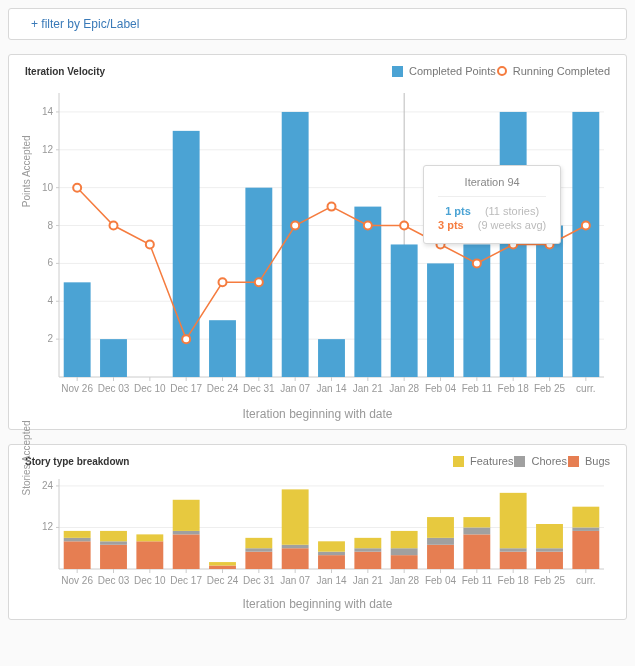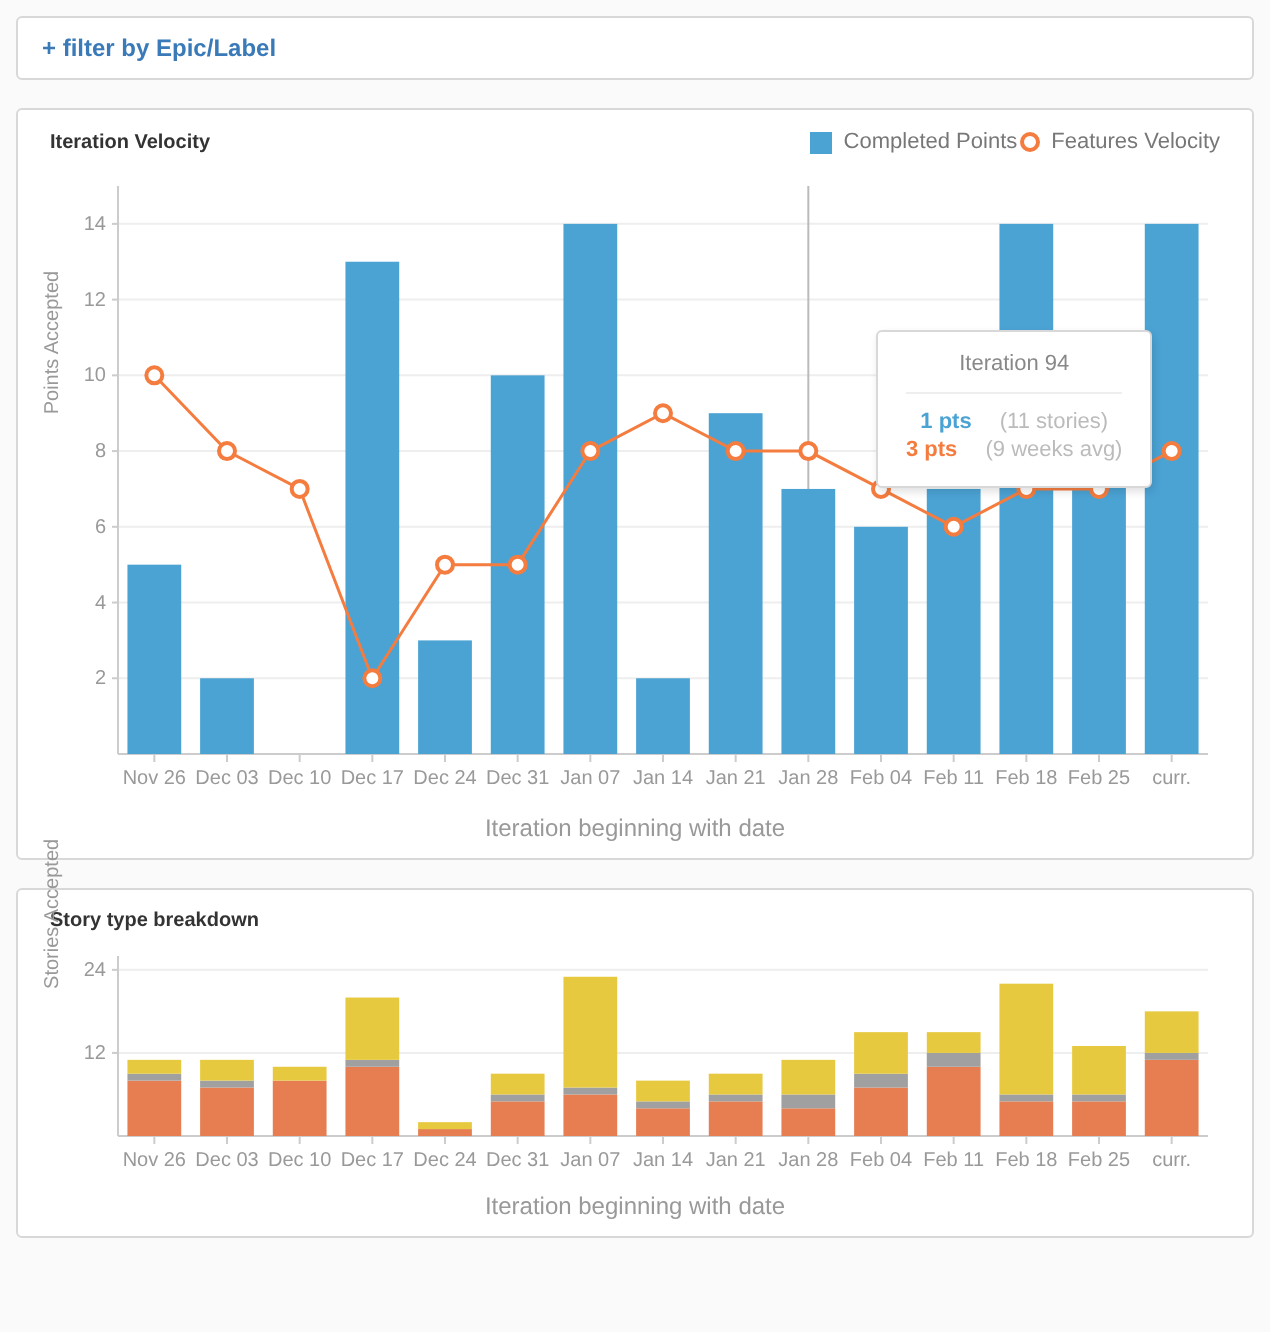--- a/index.html
+++ b/index.html
@@ -23,21 +23,21 @@
     font-size: 12px;
     width: 635px;
     padding: 8px;
   }
   .panel {
     background: #fff;
     border: 1px solid var(--border);
     border-radius: 3px;
     margin-bottom: 14px;
   }
-  .filter-panel { padding: 8px 12px; font-weight: bold; }
+  .filter-panel { padding: 8px 22px; }
   .filter-link { color: var(--link); cursor: pointer; }
   .chart-panel { padding: 10px 16px 8px 16px; }
   .chart-header {
     display: flex;
     align-items: center;
     justify-content: space-between;
     margin-bottom: 6px;
   }
   .chart-title {
     font-size: 10px;
@@ -119,21 +119,21 @@
 <div class="panel chart-panel">
   <div class="chart-header">
     <div class="chart-title">Iteration Velocity</div>
     <div class="legend">
       <div class="legend-item">
         <span class="swatch-sq" style="background:var(--blue)"></span>
         <span>Completed Points</span>
       </div>
       <div class="legend-item">
         <span class="swatch-ring"></span>
-        <span>Features Velocity</span>
+        <span>Running Completed</span>
       </div>
     </div>
   </div>
 
   <div class="plot" id="velocity-plot">
     <svg width="585" height="320">
         <line x1="34" x2="579" y1="256.1333333333333" y2="256.1333333333333" class="grid" stroke="#EEE"></line>
         <text x="28" y="259.1333333333333" text-anchor="end" class="axis-label">2</text>
         <line x1="31" x2="34" y1="256.1333333333333" y2="256.1333333333333" stroke="#CCC"></line>
         <line x1="34" x2="579" y1="218.26666666666665" y2="218.26666666666665" class="grid" stroke="#EEE"></line>
@@ -214,39 +214,53 @@
         <text x="451.83333333333337" y="309" text-anchor="middle" class="axis-label">Feb 11</text>
         <line x1="488.1666666666667" x2="488.1666666666667" y1="294" y2="298" stroke="#CCC"></line>
         <text x="488.1666666666667" y="309" text-anchor="middle" class="axis-label">Feb 18</text>
         <line x1="524.5" x2="524.5" y1="294" y2="298" stroke="#CCC"></line>
         <text x="524.5" y="309" text-anchor="middle" class="axis-label">Feb 25</text>
         <line x1="560.8333333333334" x2="560.8333333333334" y1="294" y2="298" stroke="#CCC"></line>
         <text x="560.8333333333334" y="309" text-anchor="middle" class="axis-label">curr.</text>
       </svg>
       <div class="y-axis-title">Points Accepted</div>
 
-    <div class="tooltip" id="velocity-tooltip" style="left: 413px; top: 81.7333px;">
+    <div class="tooltip" id="velocity-tooltip" style="left: 398px; top: 81.7333px;">
       <div class="title">Iteration 94</div>
       <hr>
       <div class="ptsline">
         <span class="pts-blue">1 pts</span>
         <span class="muted">(11 stories)</span>
       </div>
       <div class="ptsline">
         <span class="pts-orange">3 pts</span>
         <span class="muted">(9 weeks avg)</span>
       </div>
     </div>
   </div>
   <div class="x-axis-title">Iteration beginning with date</div>
 </div>
 
 <div class="panel chart-panel">
   <div class="chart-header">
     <div class="chart-title">Story type breakdown</div>
+    <div class="legend">
+      <div class="legend-item">
+        <span class="swatch-sq" style="background:var(--yellow)"></span>
+        <span>Features</span>
+      </div>
+      <div class="legend-item">
+        <span class="swatch-sq" style="background:var(--gray)"></span>
+        <span>Chores</span>
+      </div>
+      <div class="legend-item">
+        <span class="swatch-sq" style="background:var(--coral)"></span>
+        <span>Bugs</span>
+      </div>
+    </div>
   </div>
 
   <div class="plot" id="breakdown-plot">
     <div class="y-axis-title">Stories Accepted</div>
   <svg width="585" height="120">
         <line x1="34" x2="579" y1="54.46153846153846" y2="54.46153846153846" stroke="#EEE"></line>
         <text x="28" y="57.46153846153846" text-anchor="end" class="axis-label">12</text>
         <line x1="31" x2="34" y1="54.46153846153846" y2="54.46153846153846" stroke="#CCC"></line>
         <line x1="34" x2="579" y1="12.92307692307692" y2="12.92307692307692" stroke="#EEE"></line>
         <text x="28" y="15.92307692307692" text-anchor="end" class="axis-label">24</text>

